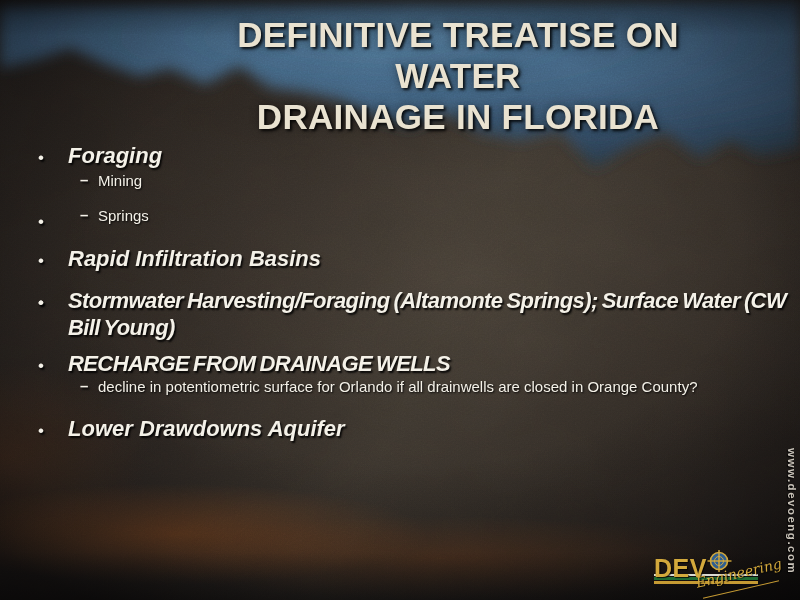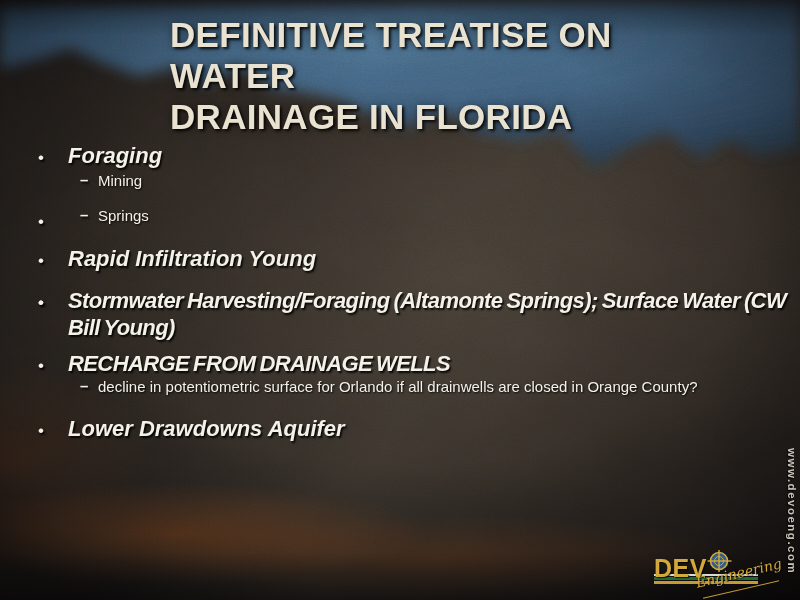--- a/index.html
+++ b/index.html
@@ -26,21 +26,21 @@
   
   .vignette{
     background:
       radial-gradient(ellipse 78% 68% at 52% 42%, rgba(0,0,0,0) 52%, rgba(5,5,8,0.36) 82%, rgba(0,0,2,0.60) 100%),
       linear-gradient(180deg, rgba(0,0,0,0.35) 0%, rgba(0,0,0,0) 6%),
       linear-gradient(0deg, rgba(0,0,0,0.42) 0%, rgba(0,0,0,0) 8%);
   }
   
   .title{
     position:absolute;top:14px;left:170px;right:54px;
-    text-align:left;color:#e9e2d0;font-weight:bold;
+    text-align:center;color:#e9e2d0;font-weight:bold;
     font-size:35px;line-height:41px;letter-spacing:.3px;
     text-shadow:2px 2px 3px rgba(0,0,0,.85), 0 0 10px rgba(0,0,0,.4);
   }
   
   .bullets{position:absolute;top:0;left:36px;right:12px;padding-top:142px;color:#f4f1e8;}
   .b-item{position:relative;}
   .b-item .marker{position:absolute;text-shadow:1.5px 1.5px 2px rgba(0,0,0,.9);}
   .lvl1{font-style:italic;font-weight:bold;font-size:22px;line-height:27px;padding-left:32px;
         text-shadow:1.5px 1.5px 2px rgba(0,0,0,.9);}
   .lvl1 .marker{left:2px;top:2px;font-style:normal;font-weight:normal;font-size:17px;}
@@ -141,21 +141,21 @@
     </div>
     <div class="b-item lvl1 mt15">
       <span class="marker">•</span>
     </div>
     <div class="b-item lvl2 mt7">
       <span class="marker">–</span>
       <span>Springs</span>
     </div>
     <div class="b-item lvl1 mt19">
       <span class="marker">•</span>
-      <span>Rapid Infiltration Young</span>
+      <span>Rapid Infiltration Basins</span>
     </div>
     <div class="b-item lvl1 mt15">
       <span class="marker">•</span>
     </div>
     <div class="b-item lvl1 fit mt7">
       <span class="marker">•</span>
       <span>Stormwater Harvesting/Foraging (Altamonte Springs); Surface Water (CW Bill Young)</span>
     </div>
     <div class="b-item lvl1 fit mt9">
       <span class="marker">•</span>

